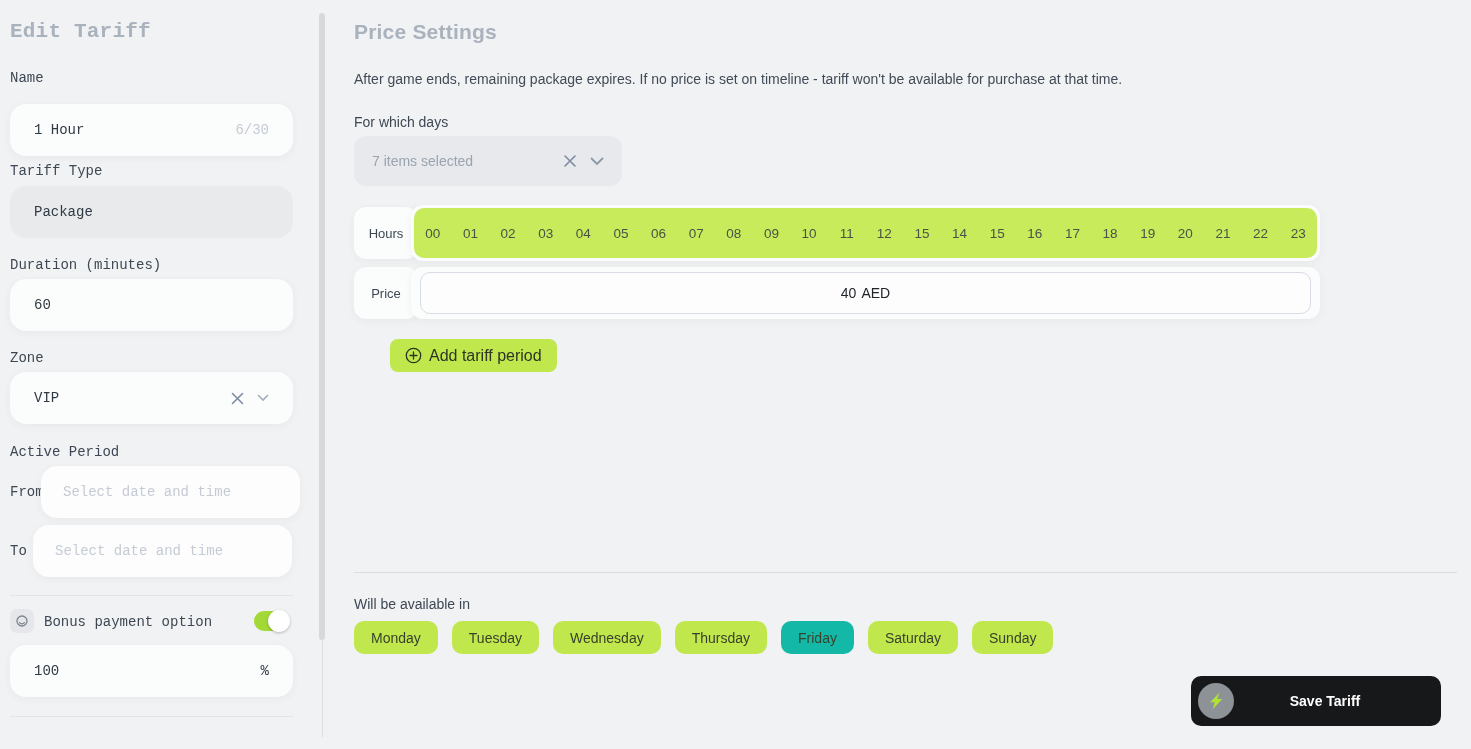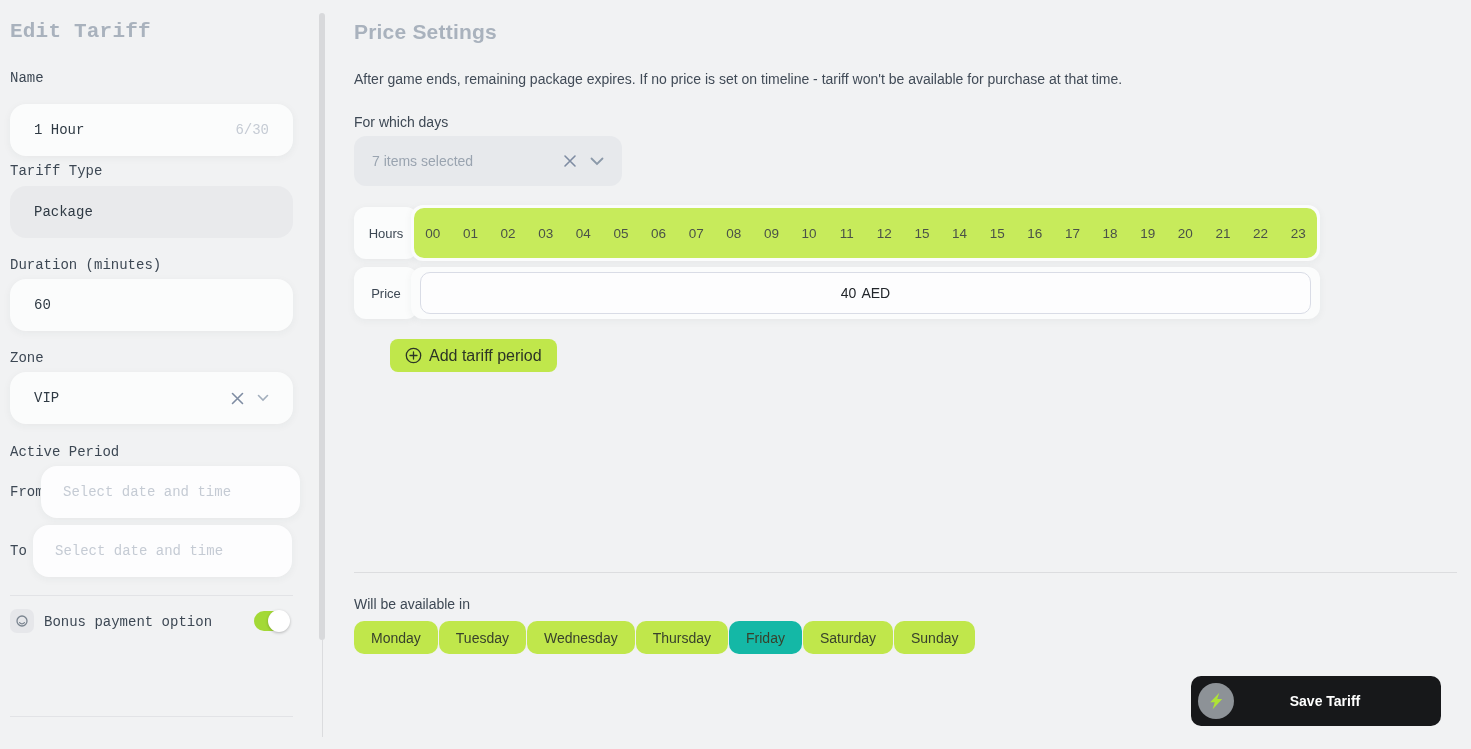--- a/index.html
+++ b/index.html
@@ -95,21 +95,21 @@
   }
 
   .btn-add {
     position:absolute; left:0; top:339px; height:33px;
     border:none; border-radius:8px; padding:12px 15px;
     display:flex; align-items:center; gap:7px;
     font-family:inherit; font-size:16px; color:#2c3526; cursor:pointer;margin-left:36px;
   }
   .h-divider { position:absolute; left:0; top:572px; width:1103px; height:1px; background:#dcddDF; }
 
-  .chips { position:absolute; left:0; top:621px; display:flex; gap:1px; }
+  .chips { position:absolute; left:0; top:621px; display:flex; gap:14px; }
   .chips .chip {
     height:33px; border-radius:10px; padding:0 17px;
     display:flex; align-items:center;
     font-size:14px; color:#38412c; cursor:pointer;
   }
 
   .btn-save {
     position:absolute; right:16px; bottom:23px; width:250px; height:50px;
     border:none; border-radius:10px;
     display:flex; align-items:center; padding:0 7px;
@@ -177,20 +177,24 @@
     <svg width="14" height="14" viewBox="0 0 14 14">
         <circle cx="7" cy="7" r="5" fill="none" stroke="#7b8590" stroke-width="1.3"></circle>
         <path d="M4.6 8.6 a3 3 0 0 0 4.8 0" fill="none" stroke="#7b8590" stroke-width="1.2" stroke-linecap="round"></path>
       </svg>
   </div>
   <div class="abs lbl" style="left:44px; top:614px">Bonus payment option</div>
   <div class="toggle" id="bonus-toggle" style="background: rgb(163, 217, 54);">
     <div class="knob"></div>
   </div>
 
+  <div class="fld" style="top:645px">
+    <span>100</span>
+    <span class="right">%</span>
+  </div>
 
   <div class="divider" style="top:716px"></div>
 </aside>
 
 <div class="v-scroll-thumb"></div>
 <div class="v-scroll-track"></div>
 
 <main class="main">
   <div class="abs heading" style="top:20px">Price Settings</div>
   <div class="abs desc" style="top:71px">After game ends, remaining package expires. If no price is set on timeline - tariff won't be available for purchase at that time.</div>

